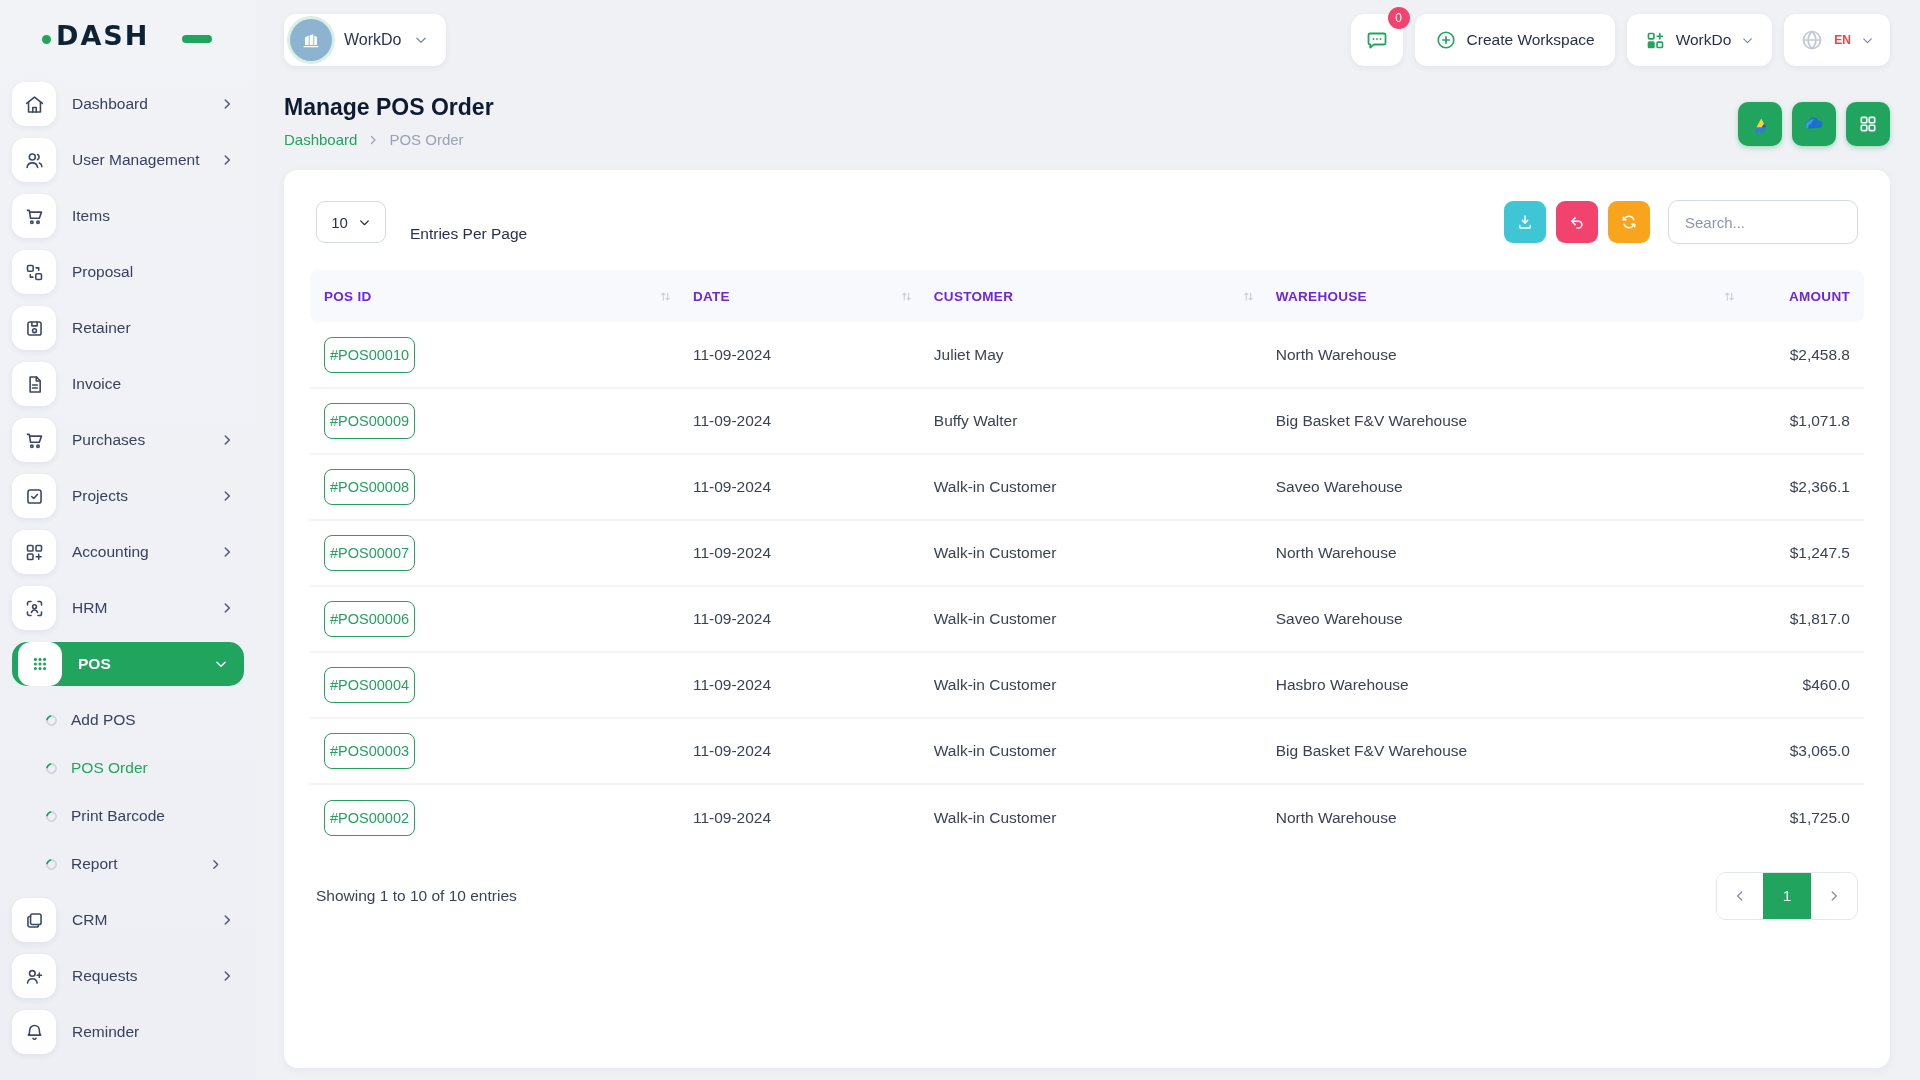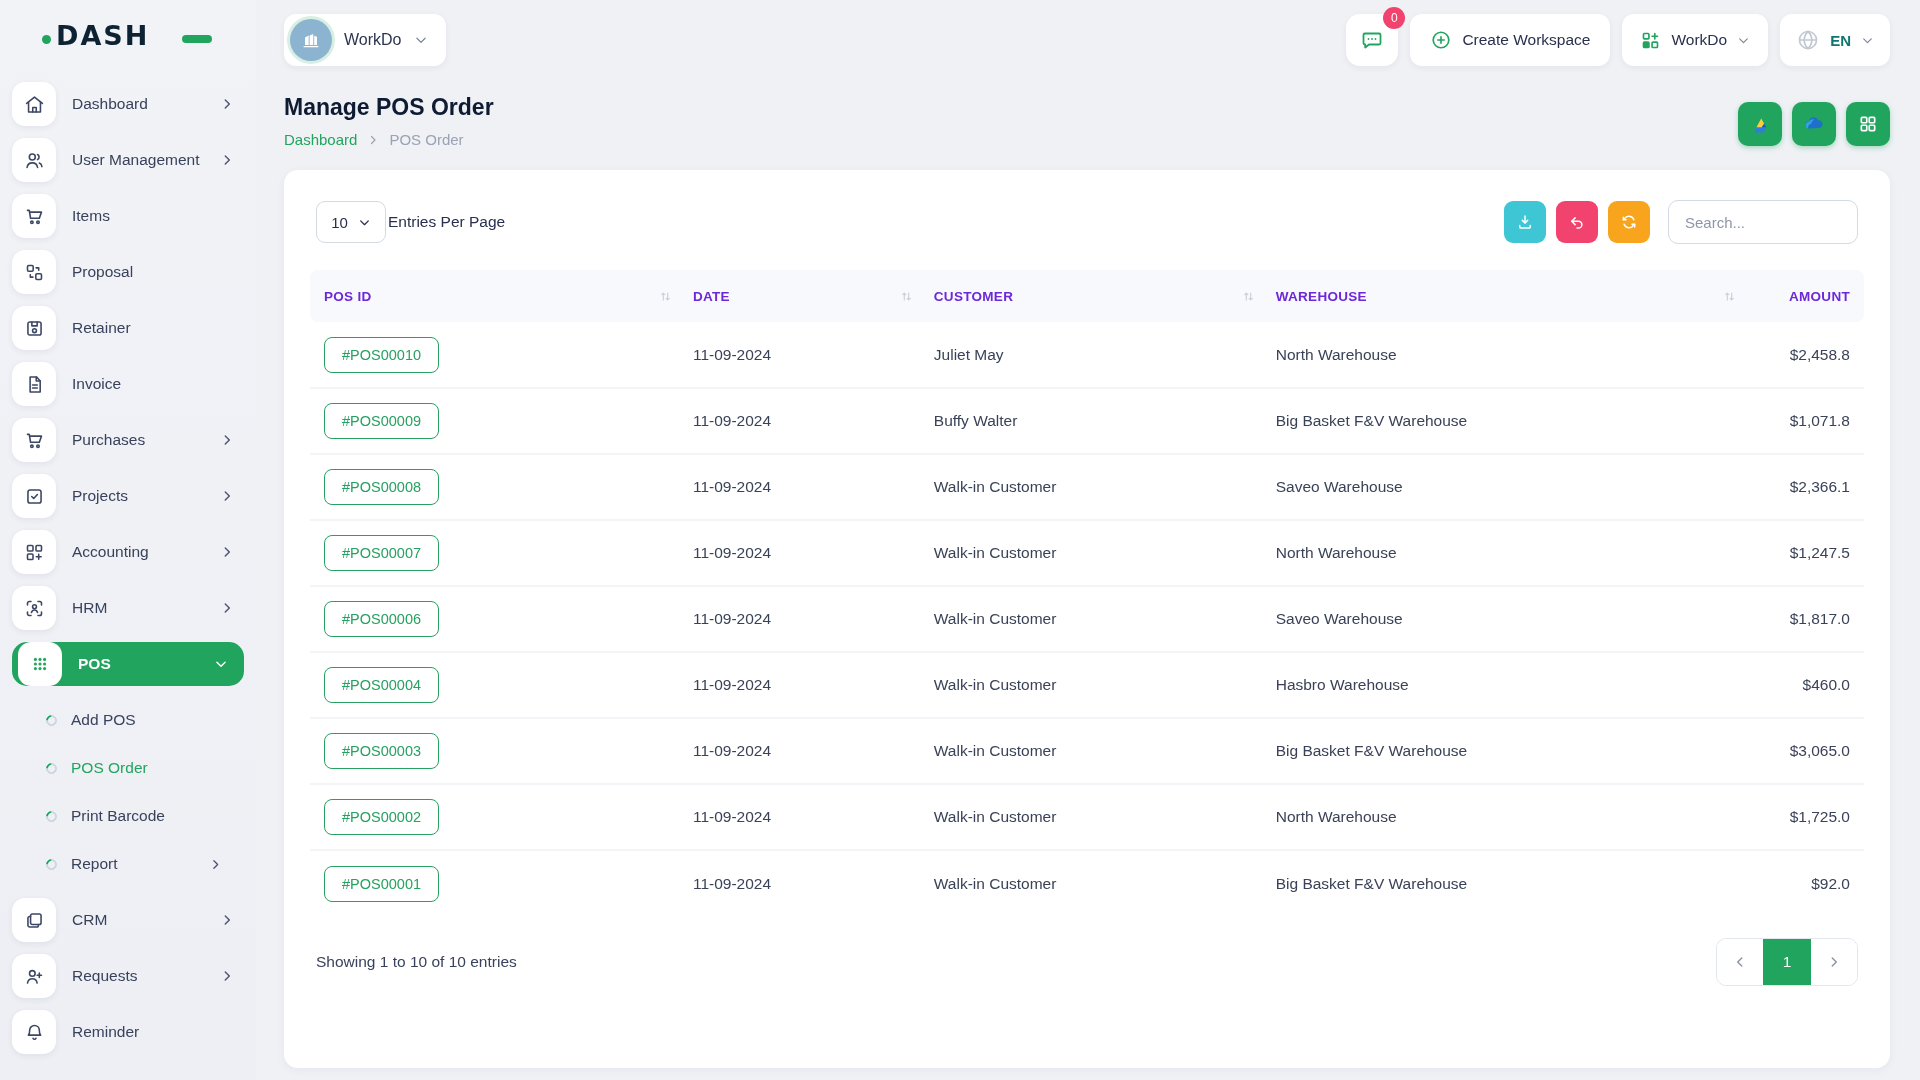--- a/index.html
+++ b/index.html
@@ -43,36 +43,36 @@
   .ws-name { font-size:16px; color:#2b3550; font-weight:500; }
   .chev { color:#7c869c; display:flex; }
 
   .top-right { display:flex; gap:12px; align-items:center; }
   .chat-btn { width:52px; height:52px; border-radius:14px; justify-content:center; position:relative; }
   .chat-badge { position:absolute; top:-7px; right:-7px; min-width:22px; height:22px; border-radius:11px; background:#f2426e;
                 color:#fff; font-size:12px; display:flex; align-items:center; justify-content:center; padding:0 6px; }
   .create-ws { height:52px; padding:0 20px; gap:10px; font-size:15.5px; color:#29304d; font-weight:500;justify-content:space-between; }
   .menu-pill { height:52px; padding:0 18px; gap:10px; font-size:15.5px; color:#29304d; font-weight:500; }
   .lang-pill { height:52px; padding:0 16px; gap:10px; }
-  .lang-code { color:#0f766e; font-size:15px; font-weight:600; }
+  .lang-code { color:#ef4444; font-size:12px; font-weight:600; }
 
   .page-head { display:flex; justify-content:space-between; align-items:flex-start; margin-top:28px; }
   .page-title { font-size:23px; font-weight:700; color:#0e1b33; }
   .breadcrumb { margin-top:10px; display:flex; align-items:center; gap:10px; font-size:15px; }
   .crumb-link { color:#21a55e; cursor:pointer; }
   .crumb-sep { color:#9aa2b4; display:flex; }
   .crumb-current { color:#9aa2b4; }
   .head-actions { display:flex; gap:10px; margin-top:8px; }
   .sq-btn { width:44px; height:44px; border-radius:10px; background:#21a55e; display:flex; align-items:center; justify-content:center;
             cursor:pointer; box-shadow:0 2px 5px rgba(33,165,94,.35); border:none; }
 
   
   .card { background:#fff; border-radius:14px; margin-top:22px; padding:30px 26px 22px 26px; box-shadow:0 2px 10px rgba(30,41,70,.05); height:898px; }
   .controls { display:flex; justify-content:space-between; align-items:center; padding:0 6px; }
-  .left-controls { display:flex; align-items:center; gap:2px; }
+  .left-controls { display:flex; align-items:flex-end; gap:24px; }
   .entries-select { height:42px; width:70px; border:1px solid #d4dae3; border-radius:9px; background:#fff; display:flex;
                     align-items:center; justify-content:center; gap:10px; font-size:15px; color:#29304d; cursor:pointer; }
   .entries-label { font-size:15.5px; color:#29304d; }
   .right-controls { display:flex; align-items:center; gap:10px; }
   .tool-btn { width:42px; height:42px; border-radius:9px; border:none; display:flex; align-items:center; justify-content:center; color:#fff; cursor:pointer; }
   .tool-cyan { background:#3fc6d4; }
   .tool-pink { background:#f2426e; }
   .tool-orange { background:#f8a51d; }
   .search-input { height:44px; width:190px; margin-left:8px; border:1px solid #d4dae3; border-radius:10px; padding:0 16px;
                   font-size:15px; color:#39425c; font-family:"Liberation Sans", sans-serif; outline:none; }
@@ -85,21 +85,21 @@
   thead th:first-child { border-radius:8px 0 0 8px; padding-left:14px; }
   thead th:last-child { border-radius:0 8px 8px 0; padding-right:14px; }
   .th-flex { display:flex; align-items:center; justify-content:space-between; }
   .th-flex.right { justify-content:flex-end; }
   .sort-ico { color:#c9ced9; display:flex; }
   tbody tr { border-top:2px solid #f3f4f7; }
   tbody tr:first-child { border-top:none; }
   tbody td { height:66px; font-size:15.5px; color:#3a4258; padding:0 10px; }
   tbody td:first-child { padding-left:14px; }
   td.amt { text-align:right; padding-right:14px; }
-  .pos-badge { display:inline-block; border:1px solid #27a162; color:#27a162; border-radius:8px; padding:9px 17px;
+  .pos-badge { display:inline-block; border:1px solid #27a162; color:#27a162; border-radius:8px; padding:9px 5px;
                font-size:14.5px; background:#fff; cursor:pointer; }
 
   .table-footer { display:flex; justify-content:space-between; align-items:center; margin-top:22px; padding:0 6px; }
   .showing-text { font-size:15.5px; color:#39425c; }
   .pagination { display:flex; border:1px solid #e2e6ed; border-radius:10px; overflow:hidden; background:#fff; }
   .page-nav { width:46px; height:46px; display:flex; align-items:center; justify-content:center; color:#8a93a6; cursor:pointer; background:#fff; border:none; }
   .page-num { width:48px; height:46px; display:flex; align-items:center; justify-content:center; background:#21a55e; color:#fff; font-size:15.5px; cursor:pointer; }
 </style>
 </head>
 <body>
@@ -629,27 +629,20 @@
         </tr>
 
         <tr>
           <td><span class="pos-badge">#POS00002</span></td>
           <td>11-09-2024</td>
           <td>Walk-in Customer</td>
           <td>North Warehouse</td>
           <td class="amt">$1,725.0</td>
         </tr>
 
-        <tr>
-          <td><span class="pos-badge">#POS00001</span></td>
-          <td>11-09-2024</td>
-          <td>Walk-in Customer</td>
-          <td>Big Basket F&amp;V Warehouse</td>
-          <td class="amt">$92.0</td>
-        </tr>
       </tbody>
       </table>
 
       <div class="table-footer">
         <span class="showing-text">Showing 1 to 10 of 10 entries</span>
         <div class="pagination">
           <button class="page-nav">
             <span style="display:flex">
                 <svg width="14" height="14" viewBox="0 0 24 24" fill="none" stroke="currentColor" stroke-width="2.4" stroke-linecap="round" stroke-linejoin="round">
                   <path d="m15 5-7 7 7 7"></path>

